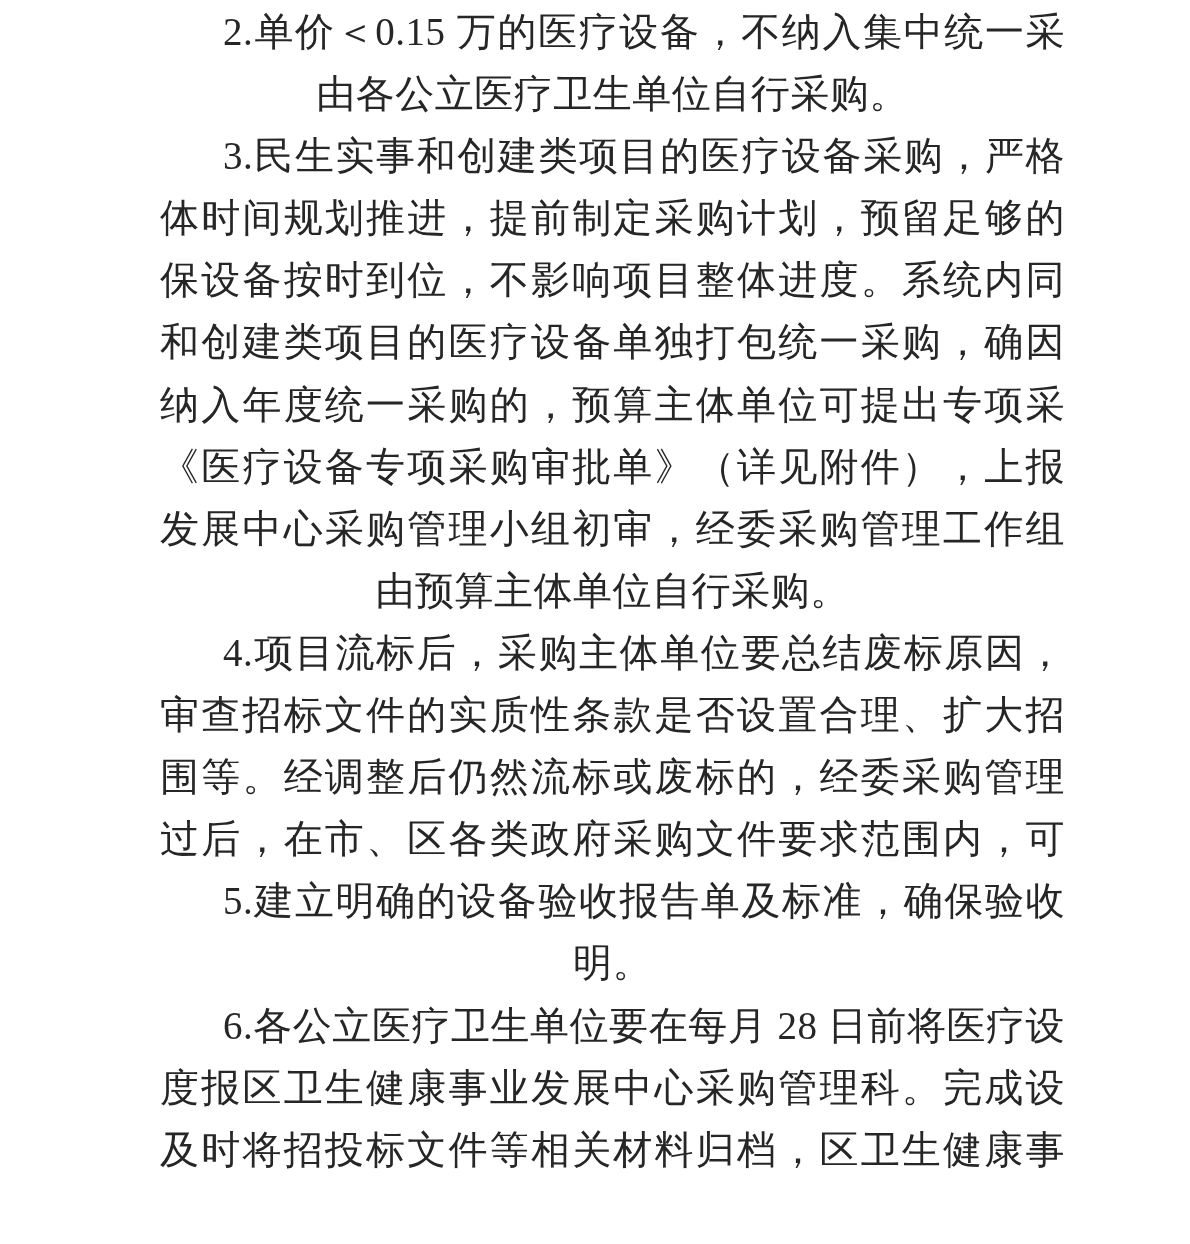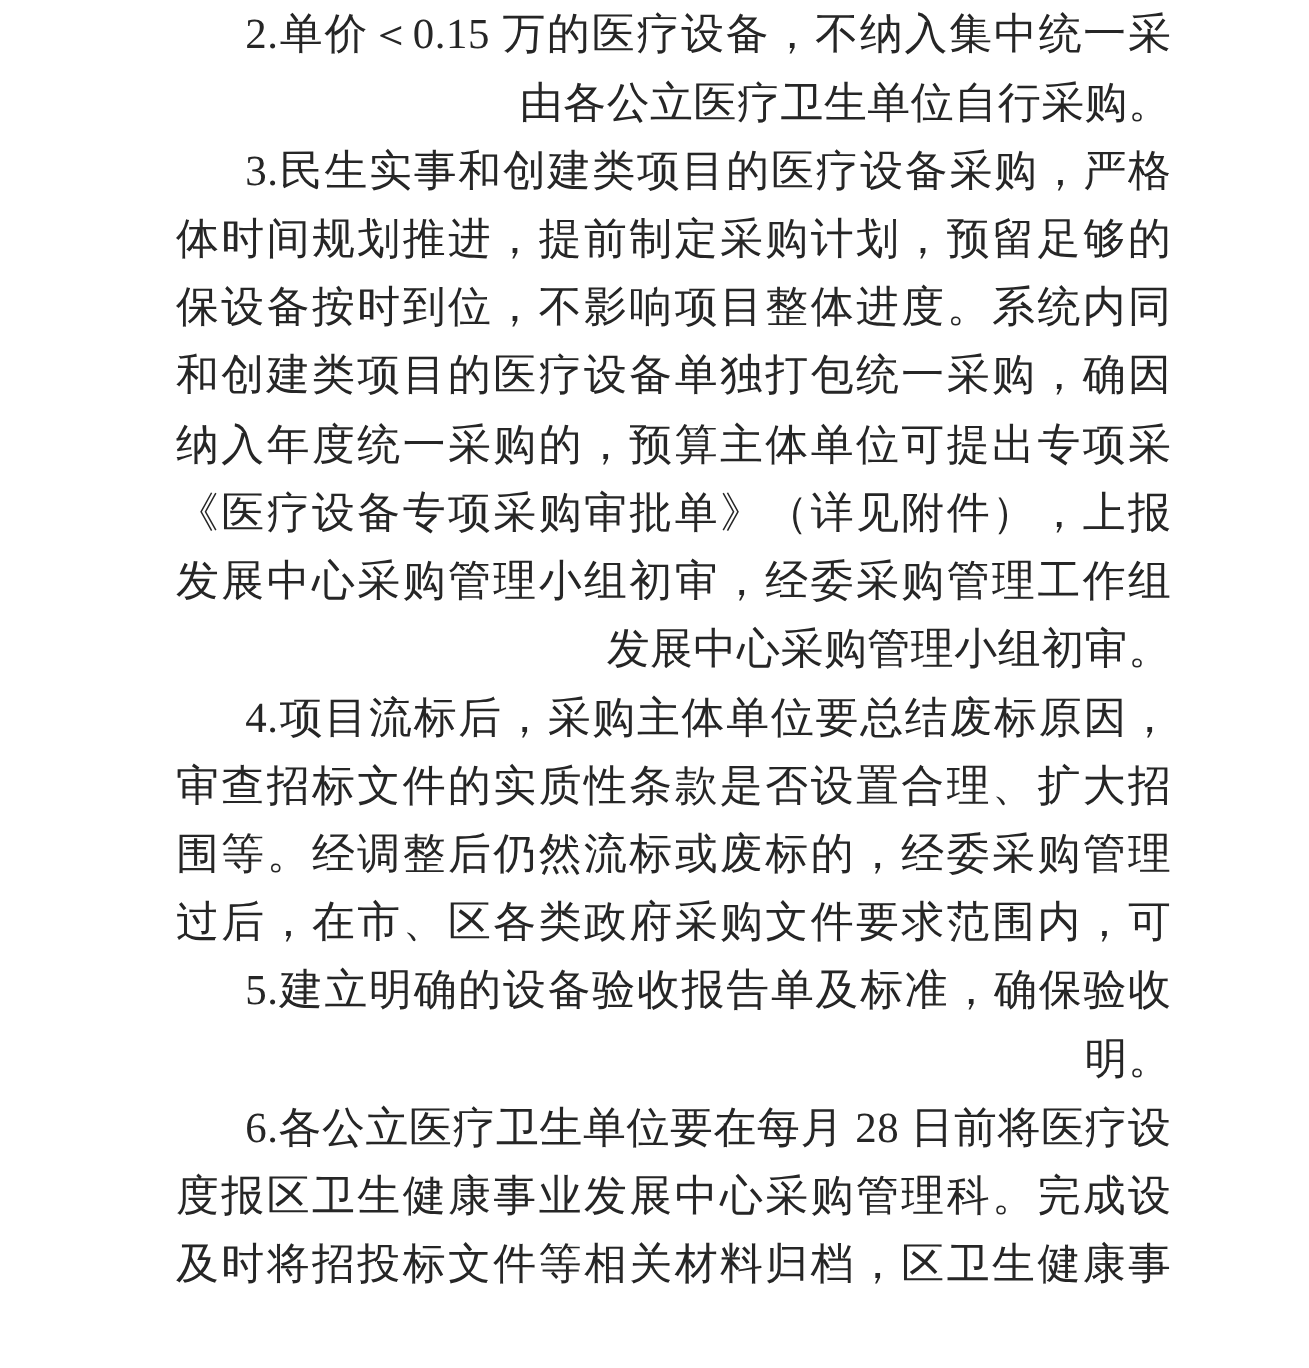--- a/index.html
+++ b/index.html
@@ -20,21 +20,21 @@
     width: 905px;
   }
   .line {
     font-family: "Liberation Serif", "DejaVu Serif", serif;
     font-size: 39px;
     height: 62.1px;
     line-height: 62.1px;
     color: #262626;
     letter-spacing: 0.5px;
     white-space: nowrap;
-    text-align: right;
+    text-align: center;
   }
   .line.justify {
     white-space: normal;
     overflow: hidden;
     text-align: justify;
     text-align-last: justify;
     text-justify: inter-character;
   }
   .line.indent {
     padding-left: 63px;
@@ -47,21 +47,21 @@
   <div class="doc-body" style="color: rgb(38, 38, 38);">
       <div class="line indent justify">2.单价＜0.15 万的医疗设备，不纳入集中统一采购范围，</div>
       <div class="line">由各公立医疗卫生单位自行采购。</div>
       <div class="line indent justify">3.民生实事和创建类项目的医疗设备采购，严格按照项目整</div>
       <div class="line justify">体时间规划推进，提前制定采购计划，预留足够的采购周期，确</div>
       <div class="line justify">保设备按时到位，不影响项目整体进度。系统内同一类民生实事</div>
       <div class="line justify">和创建类项目的医疗设备单独打包统一采购，确因特殊原因无法</div>
       <div class="line justify">纳入年度统一采购的，预算主体单位可提出专项采购申请，填报</div>
       <div class="line justify">《医疗设备专项采购审批单》（详见附件），上报卫生健康事业</div>
       <div class="line justify">发展中心采购管理小组初审，经委采购管理工作组审议通过后，</div>
-      <div class="line">发展中心采购管理小组初审。</div>
+      <div class="line">由预算主体单位自行采购。</div>
       <div class="line indent justify">4.项目流标后，采购主体单位要总结废标原因，采取措施如</div>
       <div class="line justify">审查招标文件的实质性条款是否设置合理、扩大招标信息发布范</div>
       <div class="line justify">围等。经调整后仍然流标或废标的，经委采购管理工作组审议通</div>
       <div class="line justify">过后，在市、区各类政府采购文件要求范围内，可采取其他方式</div>
       <div class="line indent justify">5.建立明确的设备验收报告单及标准，确保验收过程规范透</div>
       <div class="line">明。</div>
       <div class="line indent justify">6.各公立医疗卫生单位要在每月 28 日前将医疗设备采购进</div>
       <div class="line justify">度报区卫生健康事业发展中心采购管理科。完成设备采购后，应</div>
       <div class="line justify">及时将招投标文件等相关材料归档，区卫生健康事业发展中心委</div>
     </div>

